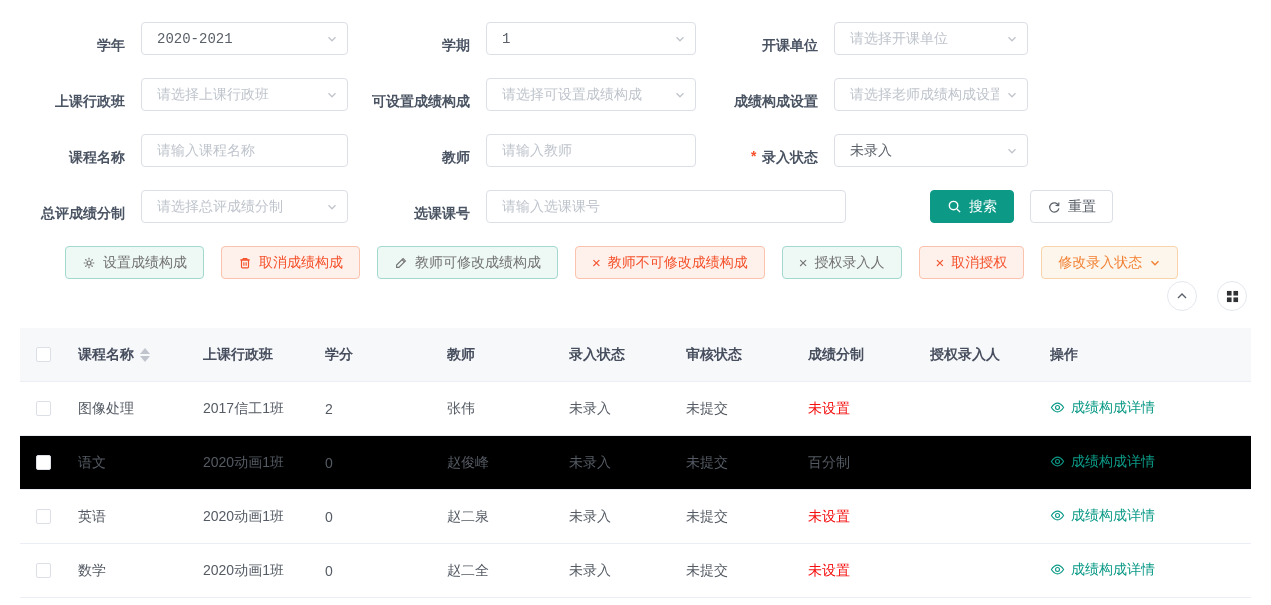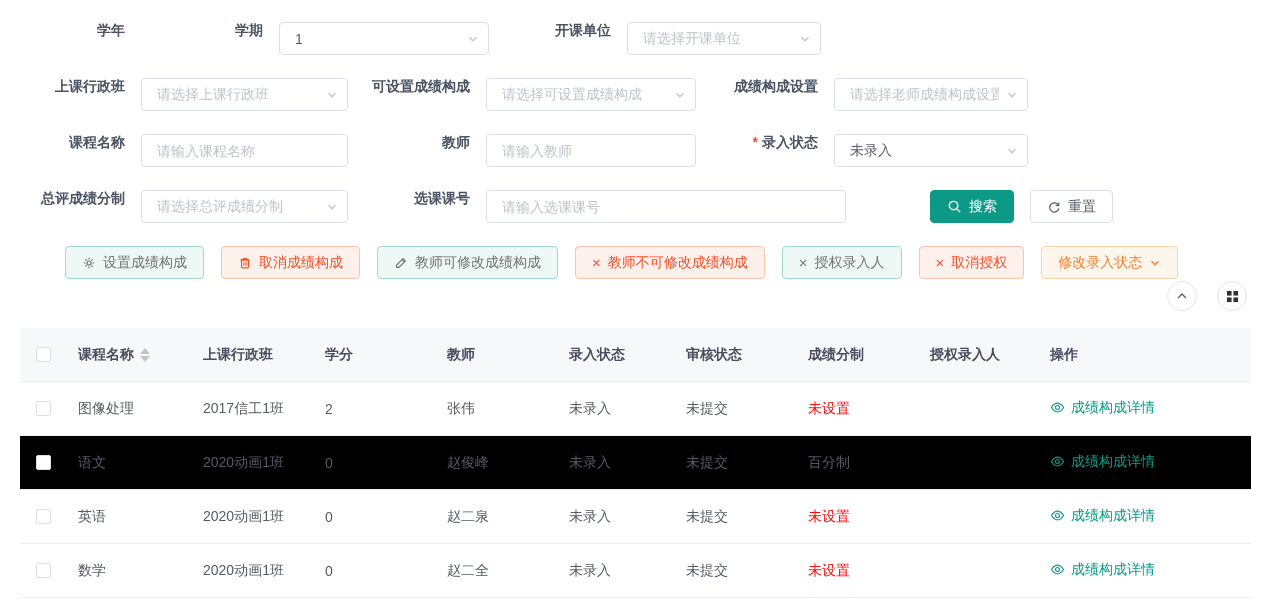--- a/index.html
+++ b/index.html
@@ -2,21 +2,21 @@
 <html><head>
 <meta charset="utf-8">
 <style>
   * { margin:0; padding:0; box-sizing:border-box; }
   html,body { width:1271px; height:605px; background:#fff; overflow:hidden;
     font-family:"Liberation Sans","DejaVu Sans",sans-serif; font-size:14px; color:#555b64; }
 
   
   .filter-area { padding-top:22px; }
   .filter-row { display:flex; align-items:center; height:33px; margin-bottom:23px; padding-left:20px; }
-  .field { display:flex; align-items:flex-start; height:33px; }
+  .field { display:flex; align-items:flex-end; height:33px;font-family:Liberation Mono, monospace; }
   .field .flabel { font-weight:bold; color:#4a5463; text-align:right; padding-right:16px; white-space:nowrap; }
   .col1 .flabel { width:121px; }
   .col2 .flabel { width:138px; }
   .col3 .flabel { width:138px; }
   .req { color:#f4502a; margin-right:4px; font-weight:bold; }
   .ctrl { position:relative; height:33px; border:1px solid #dcdfe6; border-radius:4px; background:#fff;
           display:flex; align-items:center; padding:0 28px 0 15px; cursor:pointer; }
   .w1 { width:207px; } .w2 { width:210px; } .w3 { width:194px; } .wwide { width:360px; padding-right:15px; }
   .ctrl .val { color:#5a6069; white-space:nowrap; overflow:hidden; }
   .ctrl .ph  { color:#bfc4cc; white-space:nowrap; overflow:hidden; }
@@ -62,20 +62,28 @@
   .link { color:#0c9a87; display:inline-flex; align-items:center; gap:6px; cursor:pointer; }
   .thname { display:inline-flex; align-items:center; }
 </style>
 </head>
 <body>
 
 <div class="filter-area" id="filter-area">
     <div class="filter-row">
       <div class="field col1">
         <div class="flabel"><span>学年</span></div>
+        <div class="ctrl w1">
+          <span class="val">2020-2021</span>
+          <span class="chev">
+            <svg width="12" height="12" viewBox="0 0 12 12">
+              <polyline points="2.5,4.3 6,7.8 9.5,4.3" fill="none" stroke="currentColor" stroke-width="1.3"></polyline>
+            </svg>
+          </span>
+        </div>
       </div>
       <div class="field col2">
         <div class="flabel"><span>学期</span></div>
         <div class="ctrl w2">
           <span class="val">1</span>
           <span class="chev">
             <svg width="12" height="12" viewBox="0 0 12 12">
               <polyline points="2.5,4.3 6,7.8 9.5,4.3" fill="none" stroke="currentColor" stroke-width="1.3"></polyline>
             </svg>
           </span>

